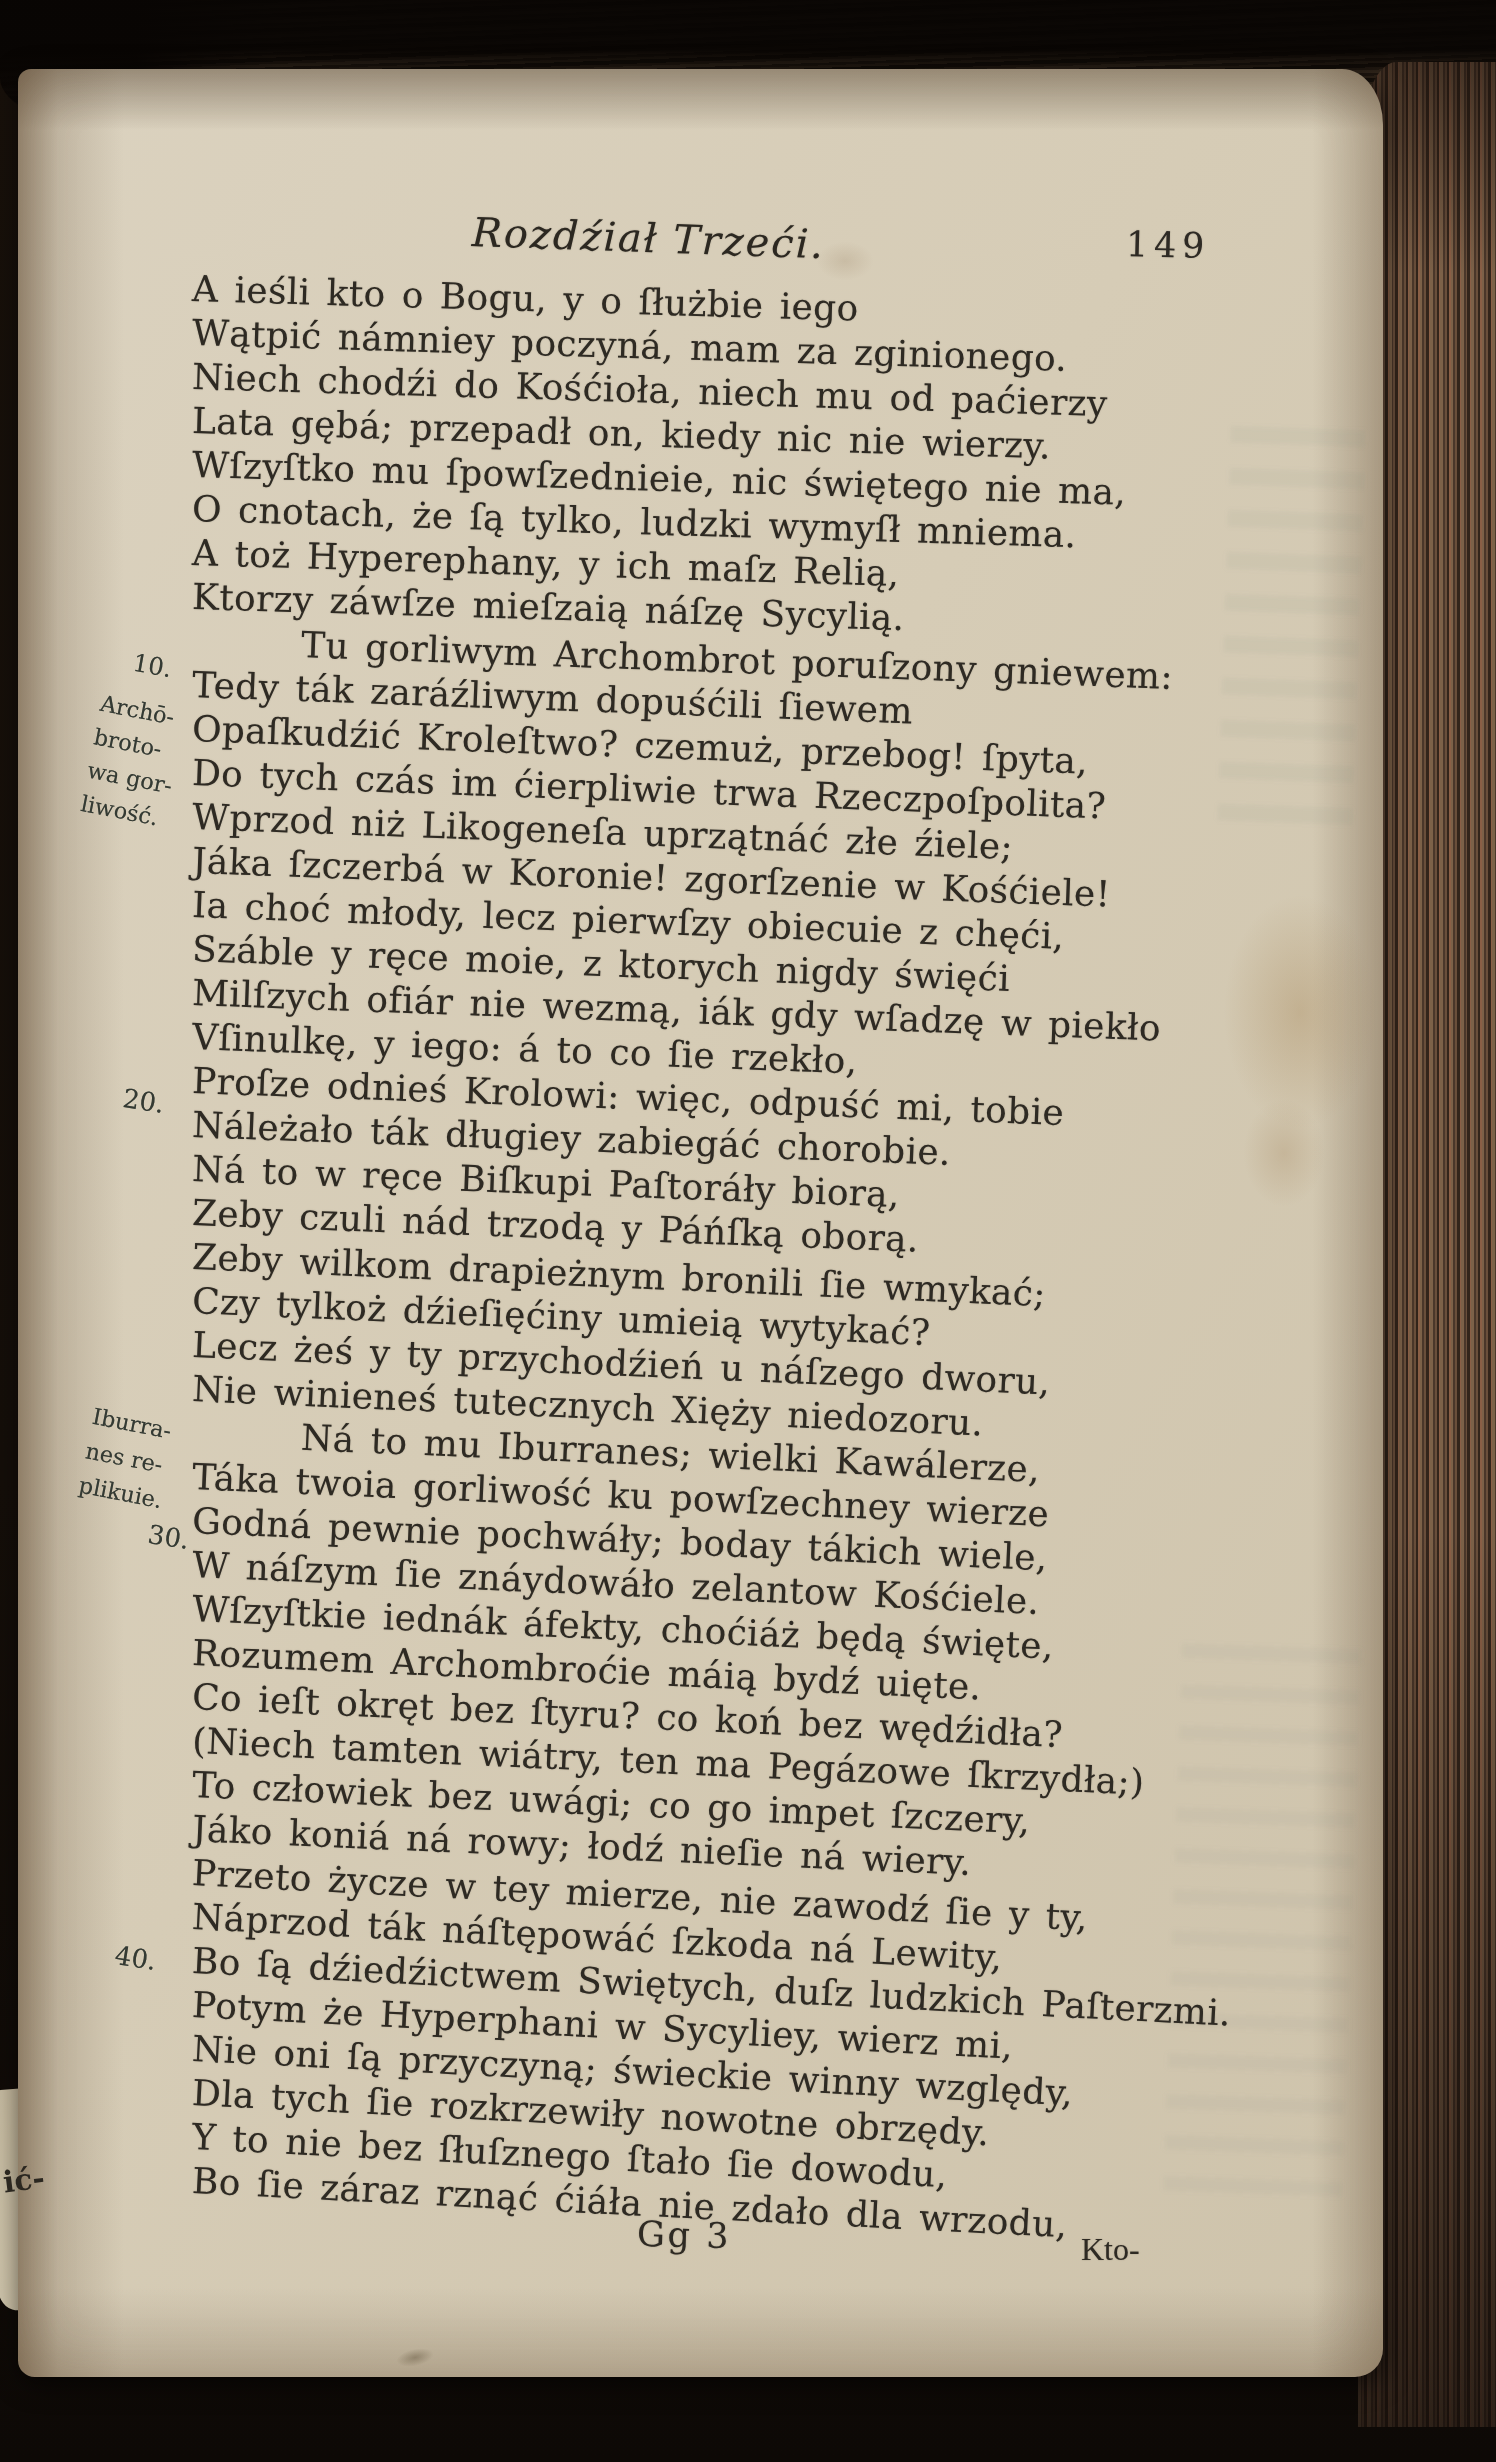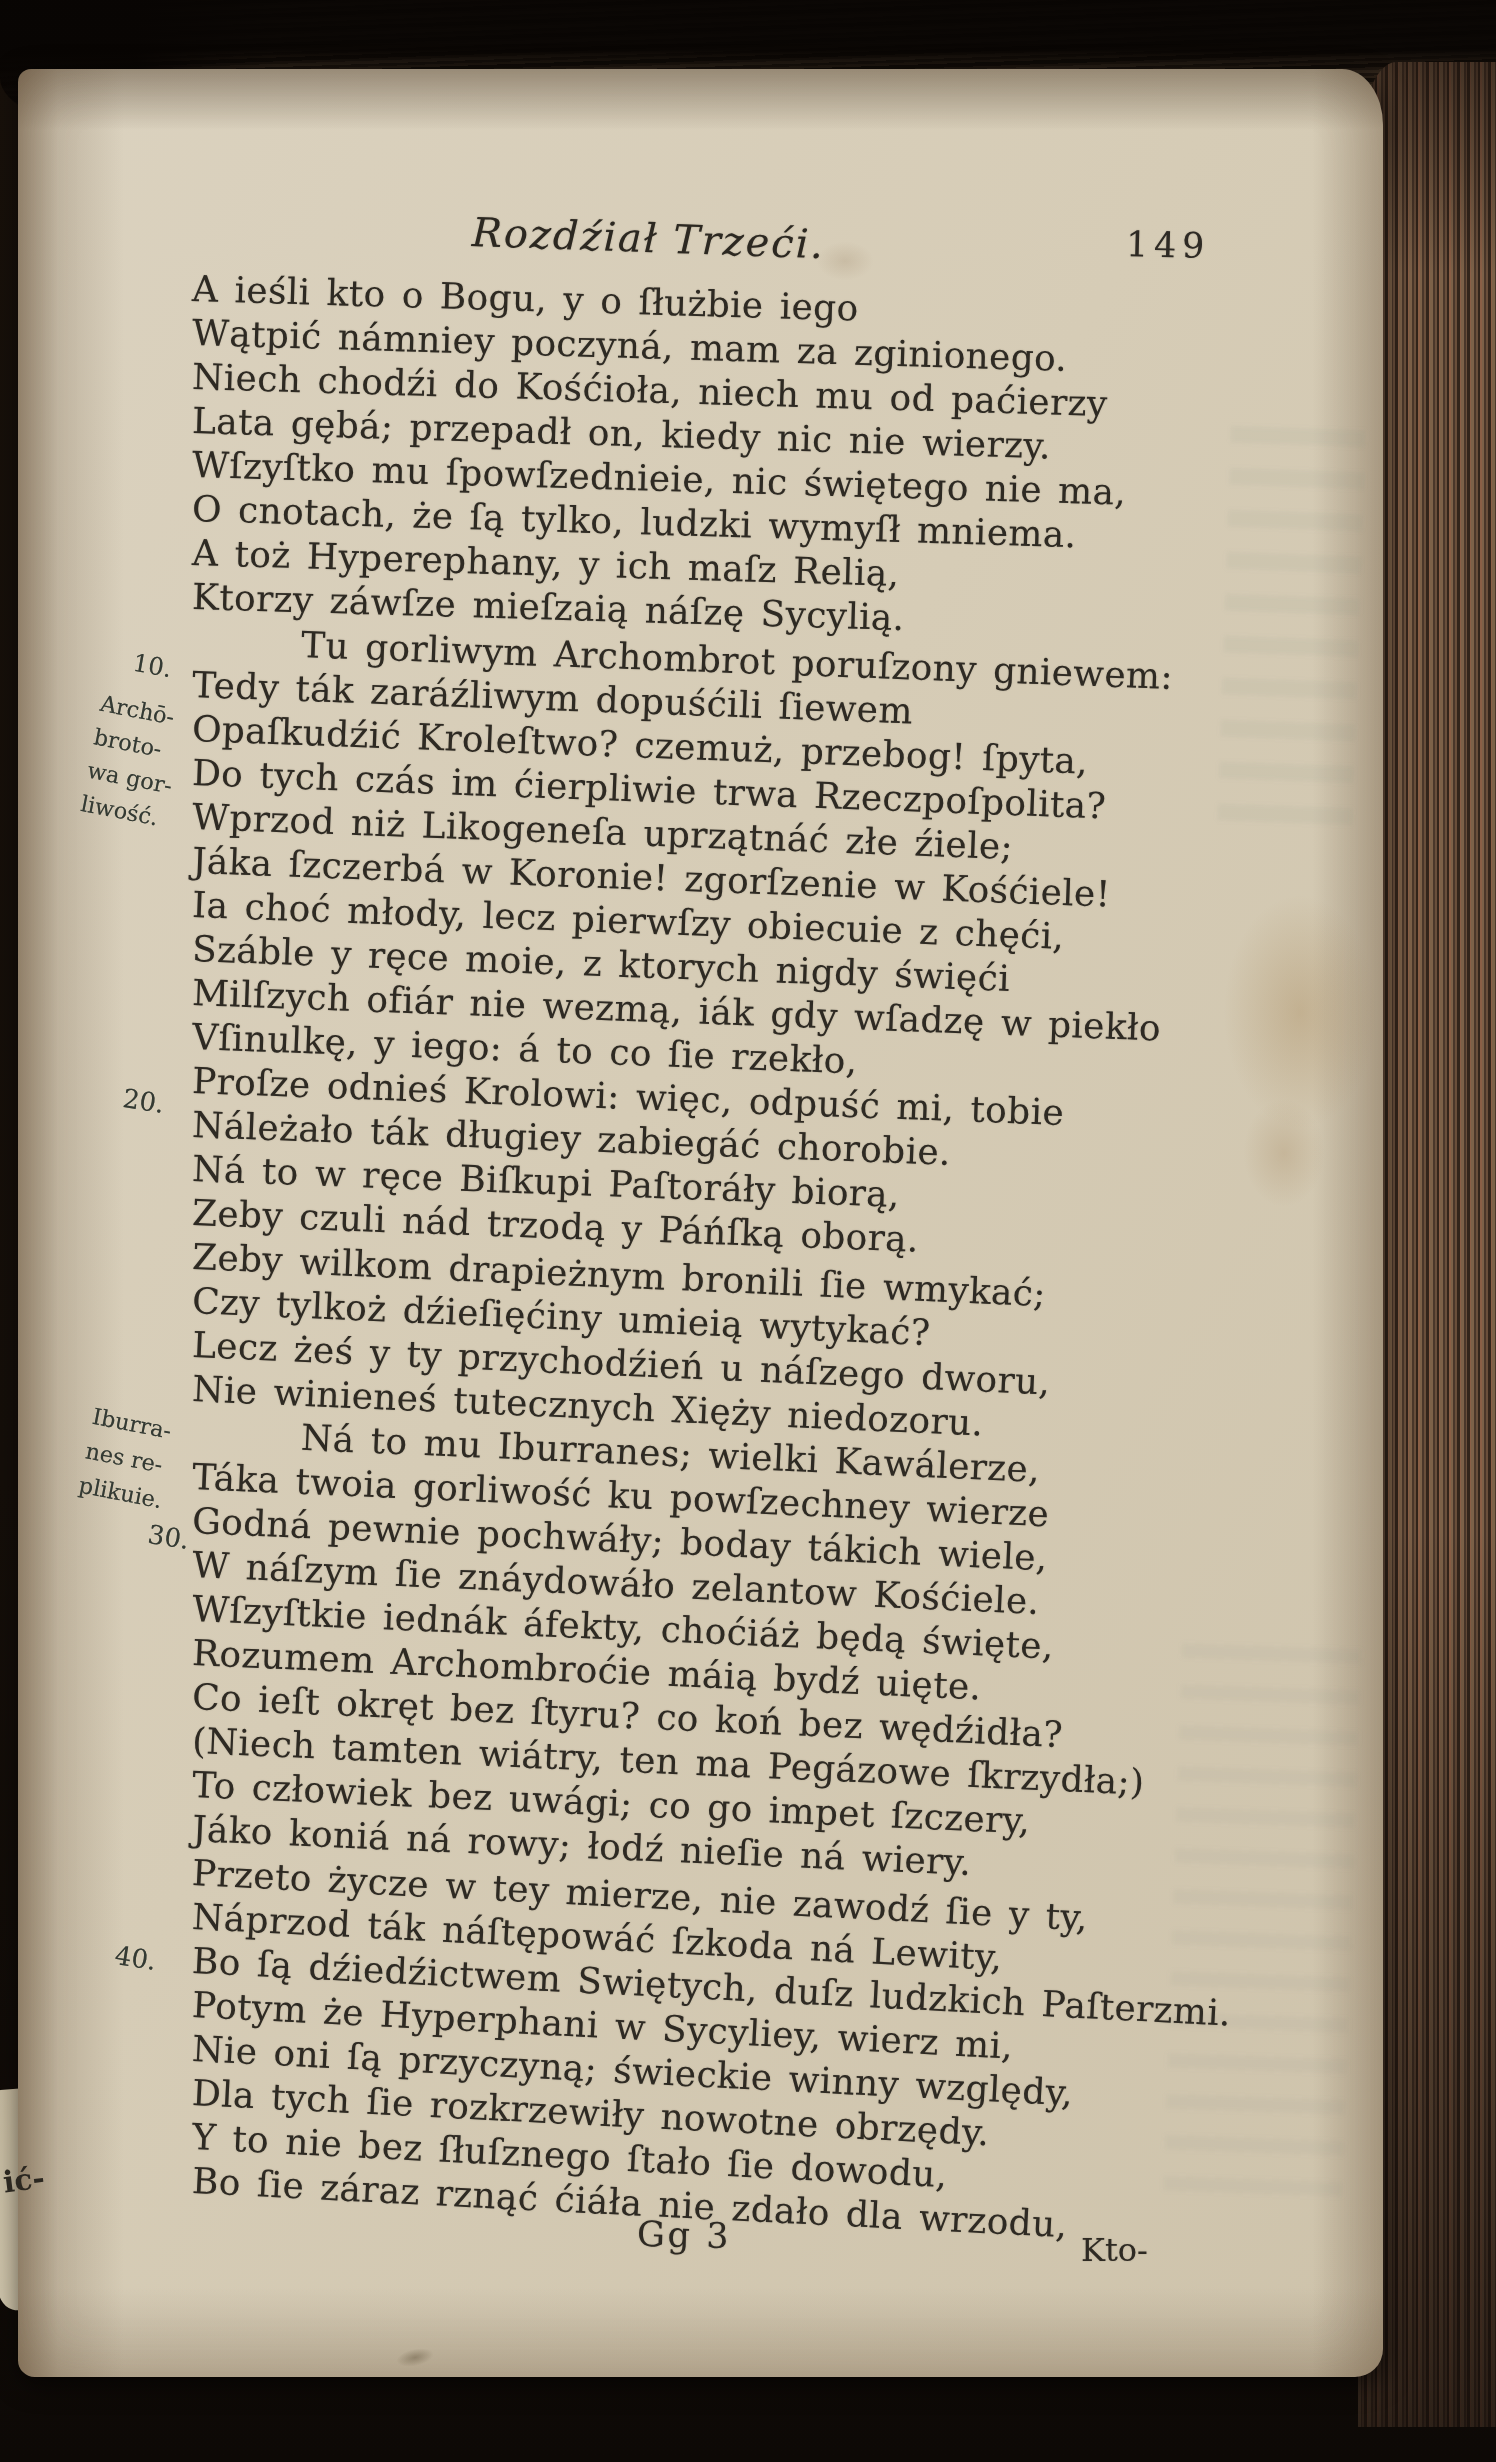--- a/index.html
+++ b/index.html
@@ -68,21 +68,21 @@
   .mn-text-1 div,.mn-text-2 div{position:static;display:block;}
   .mn-num-20{left:105px;top:1017px;font-size:26px;transform:rotate(9deg);}
   .mn-text-2{left:78px;top:1330px;font-size:22.4px;line-height:35px;transform:rotate(11deg);transform-origin:0 0;}
   .mn-num-30{left:130px;top:1453px;font-size:26px;transform:rotate(9deg);}
   .mn-num-40{left:97px;top:1874px;font-size:26px;transform:rotate(9deg);}
 
   
   .signature{left:619px;top:2146px;font-size:35px;color:#2e2a23;letter-spacing:2.6px;
     transform:rotate(1.5deg);text-shadow:0 0 1.3px rgba(60,55,45,.4);}
   .catchword{left:1063px;top:2162px;font-size:32px;color:#2e2a23;
-    text-shadow:0 0 1.3px rgba(60,55,45,.4);}
+    text-shadow:0 0 1.3px rgba(60,55,45,.4);font-family:Liberation Serif, serif;}
 
   
   .smudge{left:378px;top:2280px;width:38px;height:16.7px;
     background:radial-gradient(ellipse at center, rgba(96,82,58,.45), rgba(96,82,58,0) 70%);
     border-radius:50%;transform:rotate(-12deg);}
 
   
   .edge-fragment{position:absolute;left:2.6px;top:2162px;font-size:29.5px;font-weight:bold;
     color:#2b2720;transform:rotate(-7deg);font-family:"DejaVu Serif",serif;}
 

